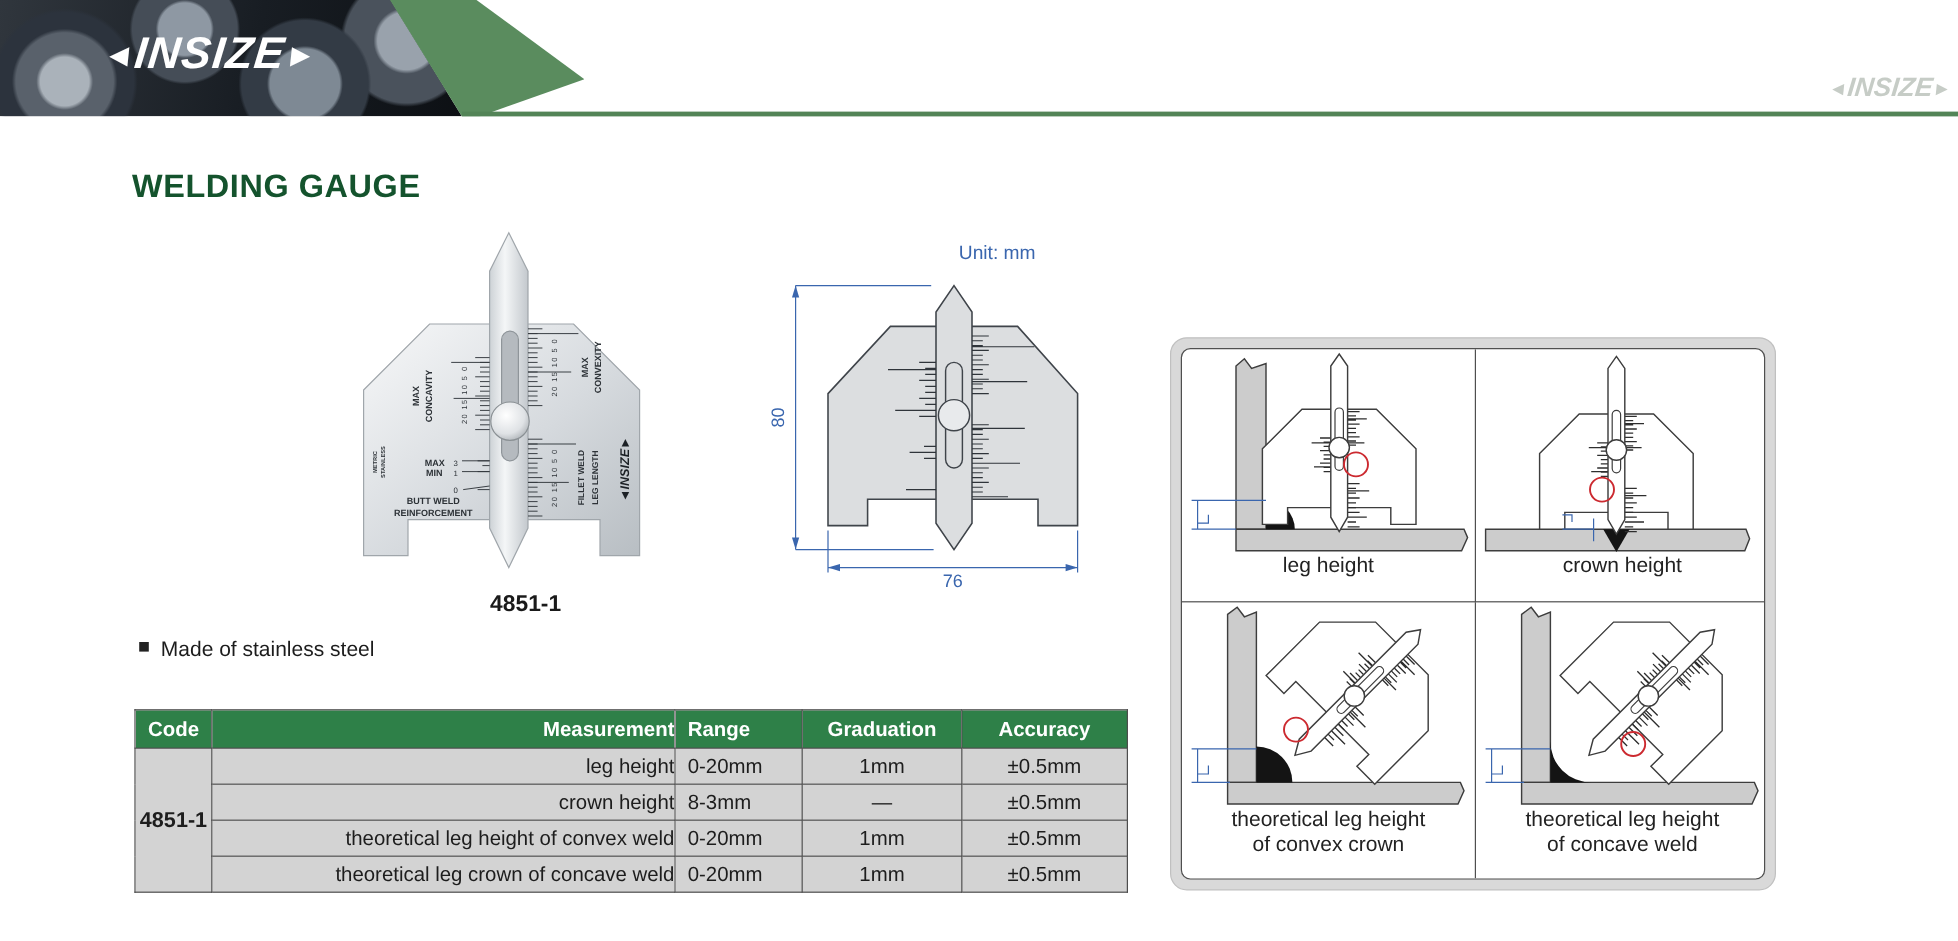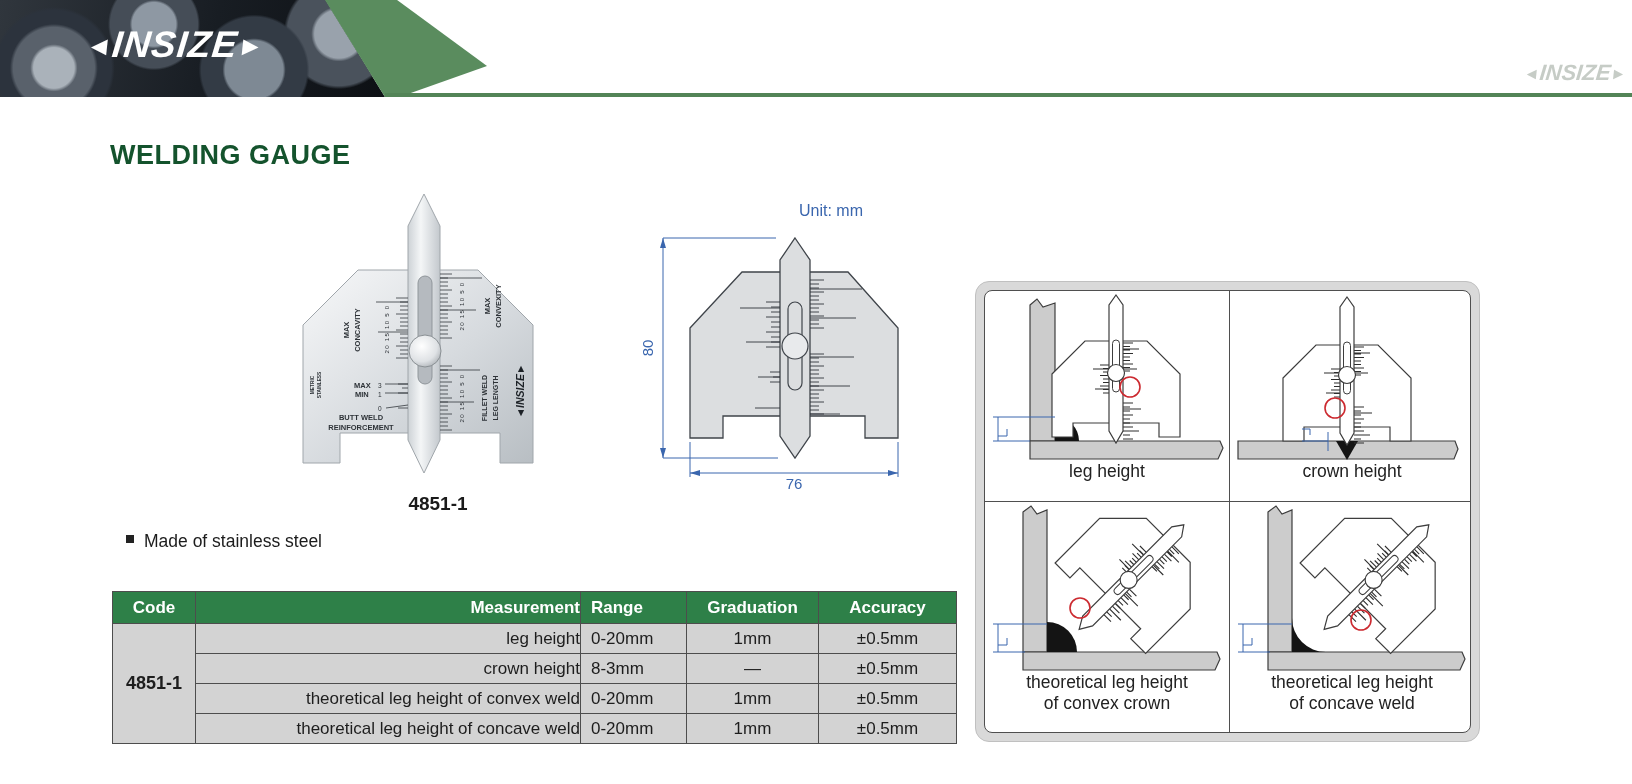--- a/index.html
+++ b/index.html
@@ -34,21 +34,21 @@
     position:absolute; right:6px; top:60px;
     color:#c6ccc6; font-weight:bold; font-style:italic;
     font-size:22px; transform:skewX(-6deg); white-space:nowrap;
   }
   .watermark .ah { font-size:0.72em; font-style:normal; vertical-align:1px; }
 
   
   .page-title { position:absolute; left:110px; top:140px; font-size:27px; font-weight:bold; color:#14532d; letter-spacing:0.5px; }
   .product-photo { position:absolute; left:268px; top:180px; }
   .product-code { position:absolute; left:288px; top:493px; width:300px; text-align:center; font-size:19px; font-weight:bold; color:#1a1a1a; }
-  .feature { position:absolute; left:126px; top:531px; font-size:17.5px; color:#1c1c1c; }
+  .feature { position:absolute; left:116px; top:531px; font-size:17.5px; color:#1c1c1c; }
   .feature .bullet { display:inline-block; width:8px; height:8px; background:#222; margin-right:10px; vertical-align:4px; }
 
   .tech-drawing { position:absolute; left:620px; top:190px; }
 
   
   .diagram-panel {
     position:absolute; left:975px; top:281px; width:505px; height:461px;
     background:#d9d9d9; border:1px solid #c0c0c0; border-radius:14px; padding:8px;
   }
   .panel-inner {
@@ -60,21 +60,21 @@
   .cell-tr { border-bottom:1.5px solid #4f4f4f; }
   .cell-bl { border-right:1.5px solid #4f4f4f; }
   .panel-caption { text-align:center; font-size:17.5px; color:#222; line-height:21px; }
   .panel-caption span { display:block; }
 
   
   .spec-table { position:absolute; left:112px; top:591px; border-collapse:collapse; table-layout:fixed; width:828px; }
   .spec-table th, .spec-table td { border:1px solid #4d4d4d; font-size:17px; overflow:hidden; white-space:nowrap; }
   .spec-table th { background:#2e8048; color:#fff; height:32px; font-weight:bold; }
   .spec-table td { background:#d3d3d3; color:#1d1d1d; height:30px; }
-  .col-code  { width:83px;  text-align:center; }
+  .col-code  { width:64px;  text-align:center; }
   .col-meas  { width:385px; text-align:right; padding-left:10px; }
   .col-range { width:106px; text-align:left; padding-left:10px;margin-left:13px; }
   .col-grad  { width:132px; text-align:center; }
   .col-acc   { width:138px; text-align:center; }
   td.code-cell { font-weight:bold; font-size:18px; text-align:center; }
 
   svg text { font-family:"Liberation Sans", sans-serif; }
 </style>
 </head>
 <body>
@@ -271,21 +271,21 @@
       <td class="col-grad">—</td>
       <td class="col-acc">±0.5mm</td>
     </tr>
     <tr>
       <td class="col-meas">theoretical leg height of convex weld</td>
       <td class="col-range">0-20mm</td>
       <td class="col-grad">1mm</td>
       <td class="col-acc">±0.5mm</td>
     </tr>
     <tr>
-      <td class="col-meas">theoretical leg height of concave weld</td>
+      <td class="col-meas">theoretical leg crown of concave weld</td>
       <td class="col-range">0-20mm</td>
       <td class="col-grad">1mm</td>
       <td class="col-acc">±0.5mm</td>
     </tr>
   </tbody>
     </table>
 
 </div>
 
 </body></html>

